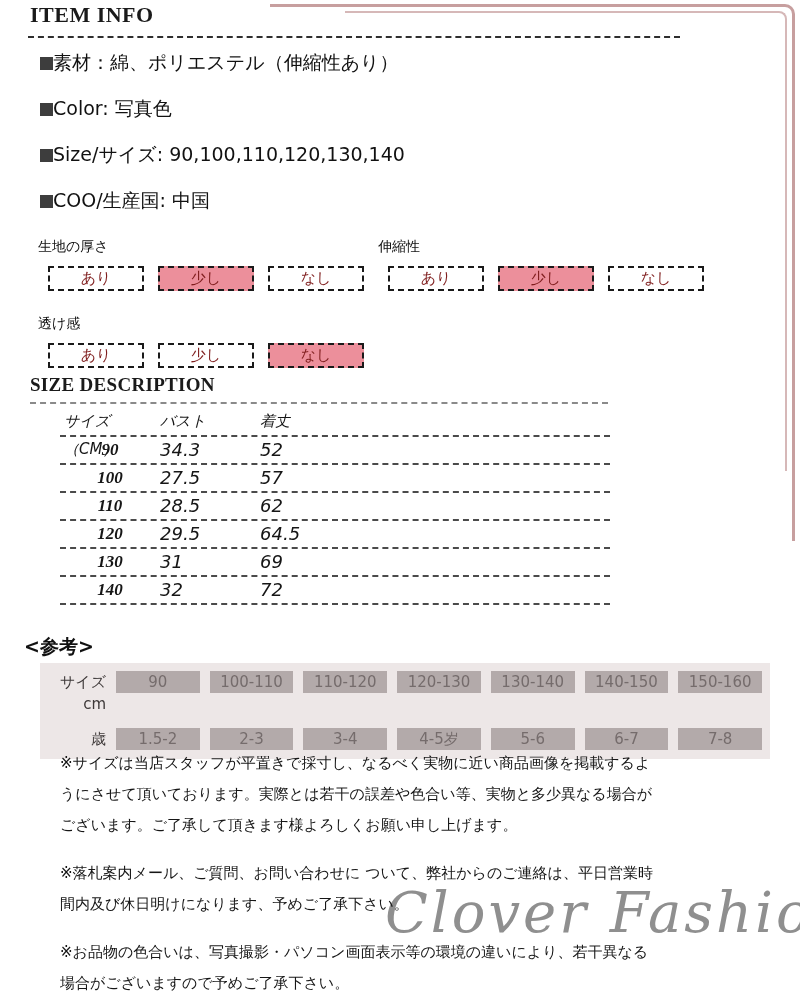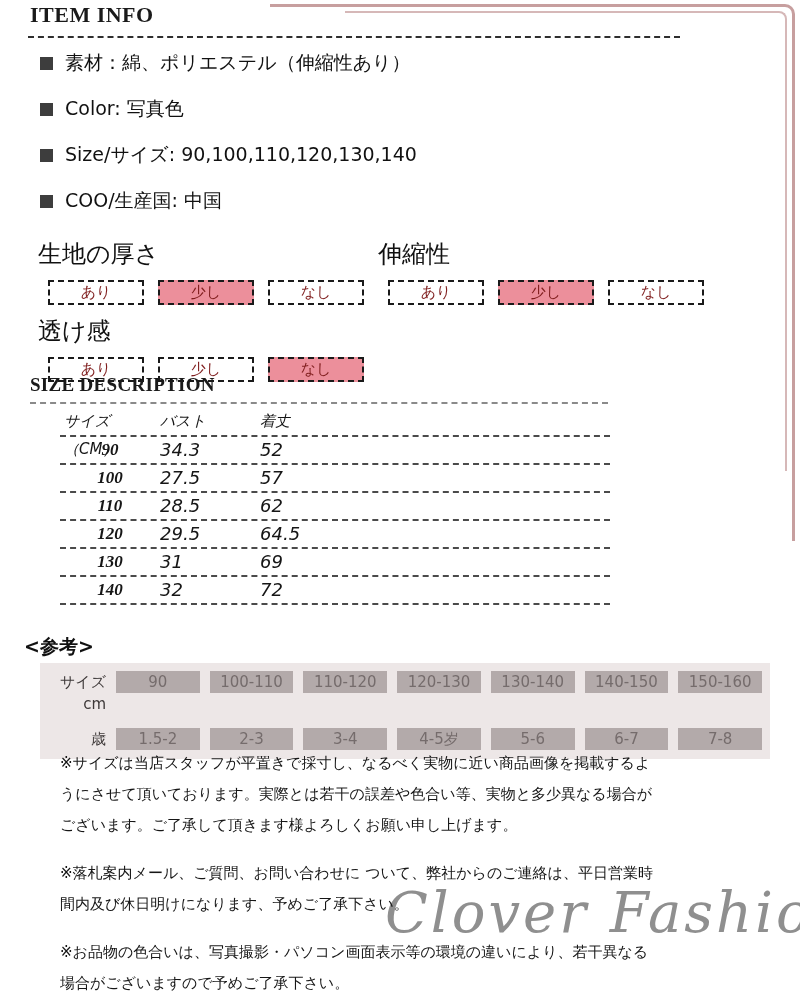--- a/index.html
+++ b/index.html
@@ -17,27 +17,27 @@
   .frame-inner{position:absolute;top:11px;left:345px;width:440px;height:458px;
     border-top:2px solid var(--frame-inner);border-right:2px solid var(--frame-inner);
     border-top-right-radius:8px;}
 
   .item-info-title{position:absolute;left:30px;top:2px;margin:0;
     font-family:"Liberation Serif","DejaVu Serif",serif;font-size:22px;font-weight:bold;
     letter-spacing:.5px;color:#1a1a1a;}
   .title-dash{position:absolute;left:28px;top:36px;width:652px;border-top:2px dashed #2e2e2e;}
 
   .bullets{position:absolute;left:40px;top:52px;margin:0;padding:0;list-style:none;}
-  .bullets li{display:flex;align-items:center;gap:12px;margin-bottom:24px;
+  .bullets li{display:flex;align-items:center;gap:0;margin-bottom:24px;
     font-size:19px;color:#111;height:22px;}
   .sq{width:13px;height:13px;background:#3d3d3d;flex:0 0 13px;}
 
   .attr-group{position:absolute;}
   #attr-0{left:38px;top:238px;} #attr-1{left:378px;top:238px;} #attr-2{left:38px;top:315px;}
-  .attr-label{font-size:24px;color:#111;margin:0 0 10px 0;}
+  .attr-label{font-size:14px;color:#111;margin:0 0 10px 0;}
   .opts{display:flex;gap:14px;margin-left:10px;}
   .opt{width:92px;height:21px;line-height:21px;text-align:center;font-size:15px;
     border:2px dashed #1a1a1a;color:#7f1d1d;}
   .opt.selected{background:var(--highlight);}
 
   .size-title{position:absolute;left:30px;top:374px;margin:0;
     font-family:"Liberation Serif","DejaVu Serif",serif;font-size:19px;font-weight:bold;
     letter-spacing:.3px;color:#1a1a1a;}
   .size-dash{position:absolute;left:30px;top:402px;width:578px;border-top:2px dashed #8a8a8a;}
   .size-table{position:absolute;left:60px;top:407px;width:550px;}

